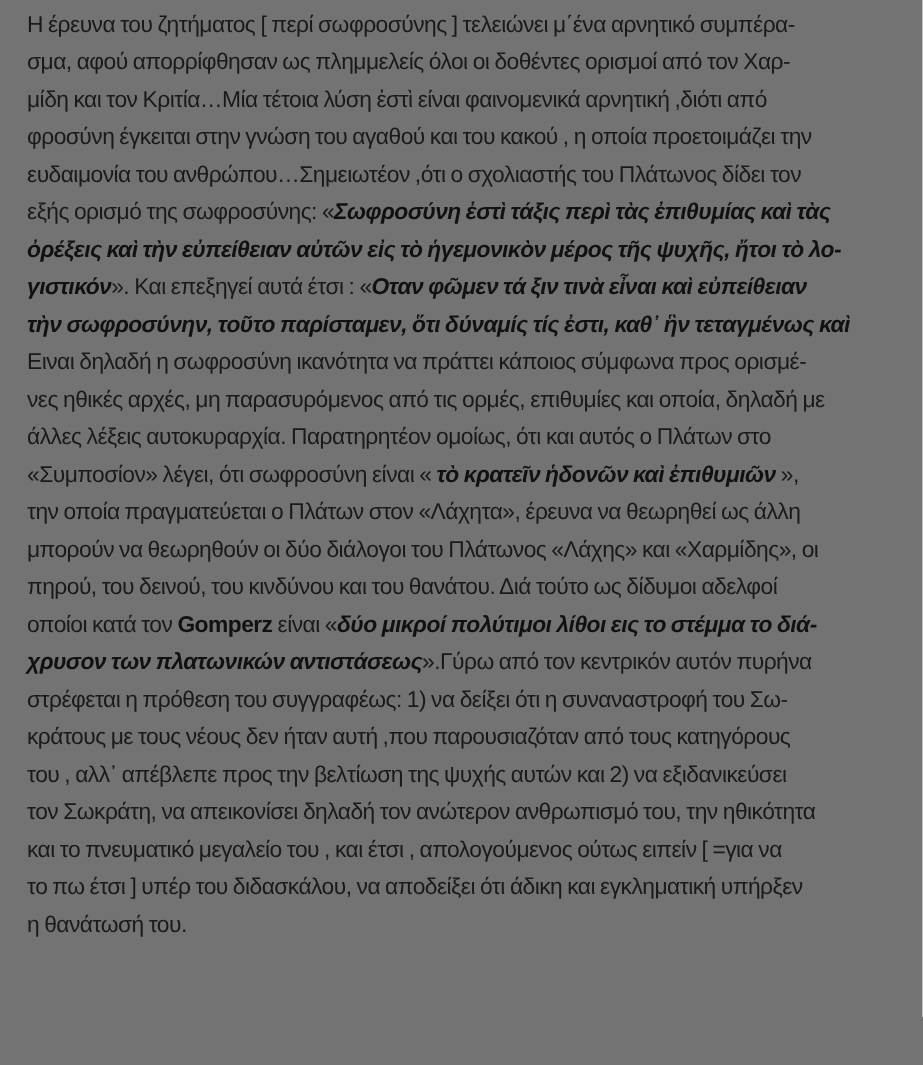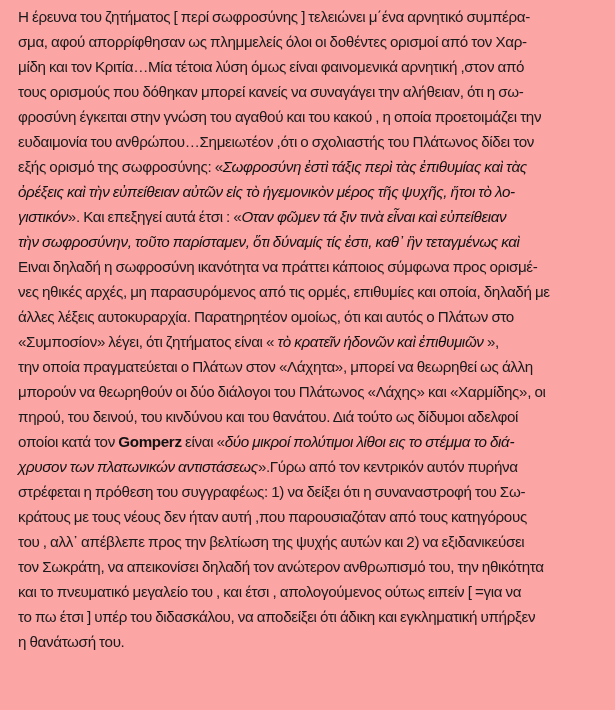--- a/index.html
+++ b/index.html
@@ -12,69 +12,68 @@
     height: 710px;
     overflow: hidden;
     position: relative;
   }
   .page {
     position: absolute;
     left: 0;
     top: 0;
     width: 615px;
     height: 710px;
-    background: #fca5a5;
+    background: #737373;
   }
   .text-block {
     position: absolute;
     left: 18px;
     top: 4px;
     width: 590px;
   }
   .line {
     height: 25px;
     line-height: 25px;
     font-family: "Liberation Sans", "DejaVu Sans", sans-serif;
     font-size: 15.2px;
     color: #1a1a1a;
     white-space: nowrap;
     letter-spacing: -0.35px;
     word-spacing: -0.5px;
   }
   .bi {
-    font-weight: normal;
+    font-weight: bold;
     font-style: italic;
     color: #111111;
   }
   .b {
     font-weight: bold;
     color: #111111;
     text-align: right;
   }
 </style>
 </head>
 <body>
 
 <div class="page">
   <div class="text-block" id="text-block">
       <div class="line"><span>Η έρευνα του ζητήματος [ περί σωφροσύνης ] τελειώνει μ΄ένα αρνητικό συμπέρα-</span></div>
       <div class="line"><span>σμα, αφού απορρίφθησαν  ως πλημμελείς  όλοι οι δοθέντες ορισμοί  από τον Χαρ-</span></div>
-      <div class="line"><span>μίδη και τον Κριτία…Μία τέτοια λύση όμως είναι φαινομενικά αρνητική ,στον από</span></div>
-      <div class="line"><span>τους ορισμούς  που δόθηκαν μπορεί κανείς να συναγάγει την αλήθειαν, ότι η σω-</span></div>
+      <div class="line"><span>μίδη και τον Κριτία…Μία τέτοια λύση ἐστὶ είναι φαινομενικά αρνητική ,διότι από</span></div>
       <div class="line"><span>φροσύνη έγκειται στην γνώση του αγαθού και του κακού , η οποία προετοιμάζει την</span></div>
       <div class="line"><span>ευδαιμονία του ανθρώπου…Σημειωτέον ,ότι ο σχολιαστής του Πλάτωνος δίδει τον</span></div>
       <div class="line"><span>εξής ορισμό της σωφροσύνης: «</span><span class="bi">Σωφροσύνη ἐστὶ τάξις περὶ τὰς ἐπιθυμίας καὶ τὰς</span></div>
       <div class="line"><span class="bi">ὀρέξεις καὶ τὴν εὐπείθειαν αὐτῶν εἰς τὸ ἡγεμονικὸν μέρος τῆς ψυχῆς, ἤτοι τὸ λο-</span></div>
       <div class="line"><span class="bi">γιστικόν</span><span>». Και επεξηγεί αυτά έτσι : «</span><span class="bi">Οταν φῶμεν τά ξιν τινὰ εἶναι καὶ εὐπείθειαν</span></div>
       <div class="line"><span class="bi">τὴν σωφροσύνην, τοῦτο παρίσταμεν, ὅτι δύναμίς τίς ἐστι, καθ᾽ ἣν τεταγμένως καὶ</span></div>
       <div class="line"><span>Ειναι δηλαδή η σωφροσύνη ικανότητα να πράττει  κάποιος  σύμφωνα προς ορισμέ-</span></div>
       <div class="line"><span>νες ηθικές αρχές, μη παρασυρόμενος από τις ορμές, επιθυμίες και οποία, δηλαδή με</span></div>
       <div class="line"><span>άλλες λέξεις αυτοκυραρχία.  Παρατηρητέον ομοίως,  ότι και αυτός ο Πλάτων στο</span></div>
-      <div class="line"><span>«Συμποσίον»  λέγει, ότι ζητήματος είναι « </span><span class="bi">τὸ κρατεῖν ἡδονῶν καὶ ἐπιθυμιῶν</span><span> »,</span></div>
-      <div class="line"><span>την οποία πραγματεύεται ο Πλάτων στον «Λάχητα», μπορεί να θεωρηθεί  ως άλλη</span></div>
+      <div class="line"><span>«Συμποσίον»  λέγει, ότι σωφροσύνη είναι « </span><span class="bi">τὸ κρατεῖν ἡδονῶν καὶ ἐπιθυμιῶν</span><span> »,</span></div>
+      <div class="line"><span>την οποία πραγματεύεται ο Πλάτων στον «Λάχητα», έρευνα να θεωρηθεί  ως άλλη</span></div>
       <div class="line"><span>μπορούν να θεωρηθούν οι δύο διάλογοι του Πλάτωνος «Λάχης» και «Χαρμίδης», οι</span></div>
       <div class="line"><span>πηρού, του δεινού, του κινδύνου και του θανάτου. Διά τούτο ως δίδυμοι αδελφοί</span></div>
       <div class="line"><span>οποίοι κατά τον </span><span class="b">Gomperz</span><span> είναι «</span><span class="bi">δύο μικροί πολύτιμοι λίθοι εις το στέμμα το διά-</span></div>
       <div class="line"><span class="bi">χρυσον των πλατωνικών αντιστάσεως</span><span>».Γύρω από  τον κεντρικόν αυτόν  πυρήνα</span></div>
       <div class="line"><span>στρέφεται η πρόθεση του συγγραφέως: 1) να δείξει  ότι η συναναστροφή του Σω-</span></div>
       <div class="line"><span>κράτους με τους νέους  δεν ήταν αυτή ,που παρουσιαζόταν  από τους  κατηγόρους</span></div>
       <div class="line"><span>του , αλλ᾽ απέβλεπε προς την βελτίωση  της ψυχής αυτών και 2) να εξιδανικεύσει</span></div>
       <div class="line"><span>τον Σωκράτη, να απεικονίσει δηλαδή τον ανώτερον ανθρωπισμό του, την ηθικότητα</span></div>
       <div class="line"><span>και το πνευματικό μεγαλείο του ,  και έτσι , απολογούμενος ούτως ειπείν  [ =για να</span></div>
       <div class="line"><span>το πω έτσι ]  υπέρ του διδασκάλου, να αποδείξει  ότι άδικη και εγκληματική υπήρξεν</span></div>

